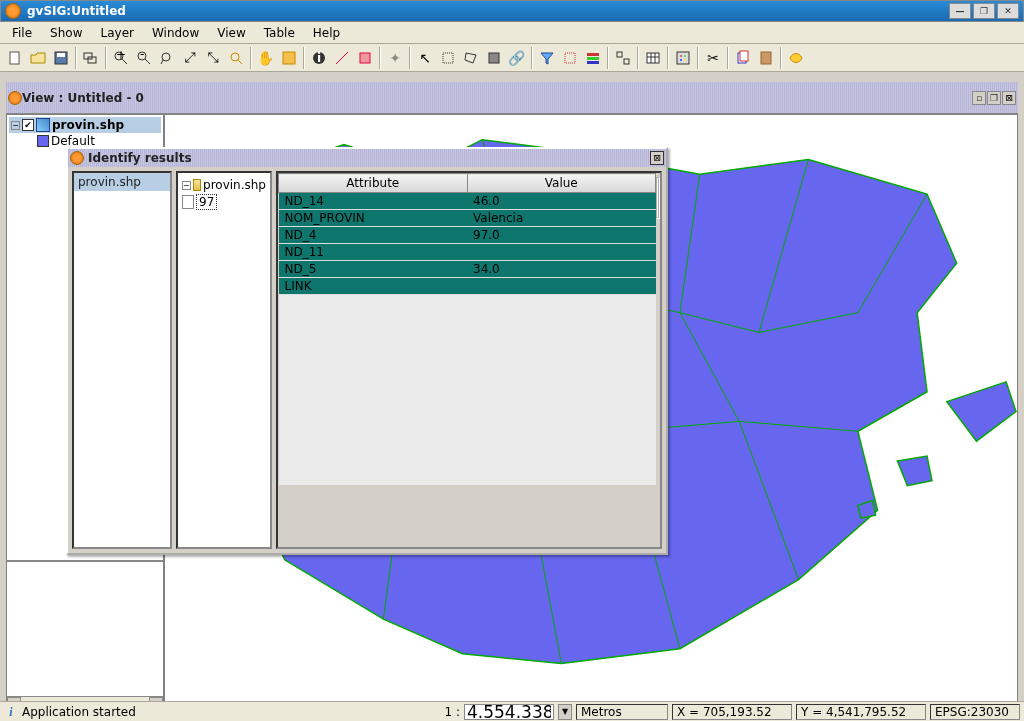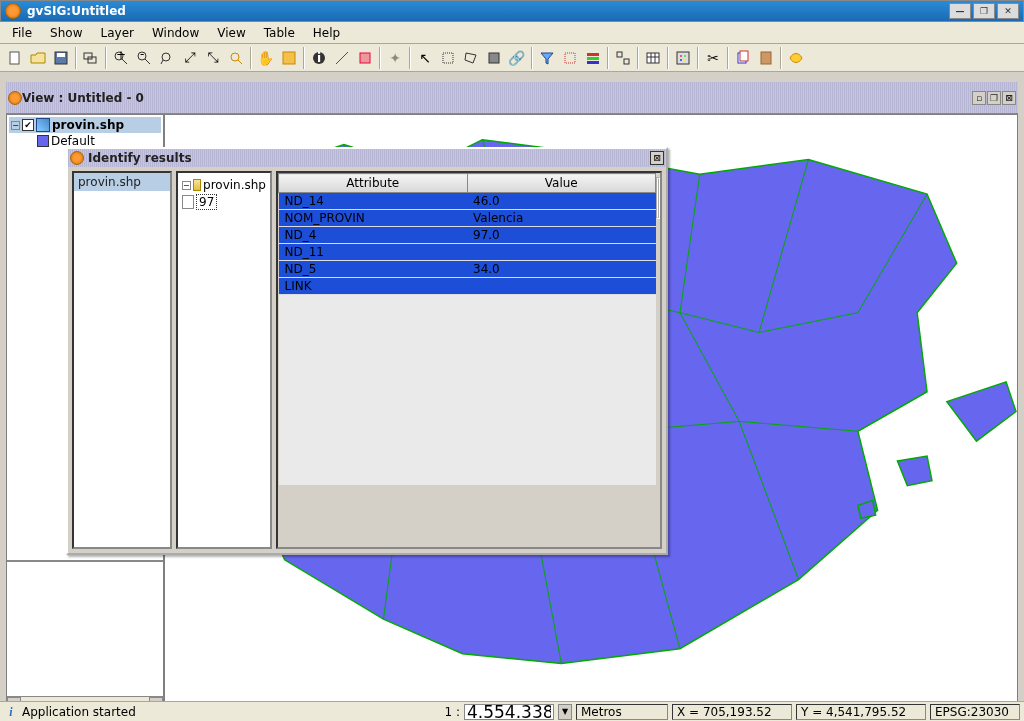--- a/index.html
+++ b/index.html
@@ -58,21 +58,21 @@
   .tree-node { display:flex; align-items:center; gap:2px; padding:1px 0;  }
   .tree-node .tree-toggle { width:9px; height:9px; border:1px solid #888; font-size:8px; line-height:7px; text-align:center; cursor:pointer; }
   .tree-node .folder-icon { width:14px; height:12px; background:linear-gradient(to bottom,#f7e29c,#e0c04a); border:1px solid #aa8800; }
   .tree-node .doc-icon { width:12px; height:14px; background:#fff; border:1px solid #888; position:relative; }
   .tree-node.child { }
   .tree-node.selected span.label { border:1px dotted #333; padding:0 2px; }
 
   .attr-table { flex:1; }
   .attr-table table { width:100%; border-collapse:collapse; }
   .attr-table th { background: linear-gradient(to bottom,#f4f4f4,#d8d8d8); border:1px solid #888; padding:2px 6px; font-weight:normal; text-align:center; }
-  .attr-table td { border-bottom:1px solid #ddd; padding:1px 6px; background:#1d4ed8; }
+  .attr-table td { border-bottom:1px solid #ddd; padding:1px 6px; background:#0f766e; }
   .attr-table .fill-row td { background:#eaeaea; height: 190px; border-bottom:none;}
   .dlg-bottom-panel { height:42px; border:2px groove #fff; margin-top:4px; background:#d4d0c8; }
 
   
   .statusbar { position:absolute; bottom:0; left:0; right:0; height:20px; background:#ece9d8; border-top:1px solid #aca899; display:flex; align-items:center; padding:0 4px; gap:4px; font-size:11px; }
   .statusbar .info-icon { width:14px; height:14px; color:#2a6ec4; font-style:italic; font-weight:bold; font-family:serif; text-align:center; }
   .statusbar .cell { border:1px inset #888; padding:1px 4px; height:16px; display:flex; align-items:center; background:#ece9d8; }
   .statusbar .scale-input { width:90px; height:16px; border:1px solid #888; background:#fff; padding:0 2px; font-size:17px; }
   .statusbar .scale-dd { width:14px; height:16px; border:1px solid #888; background:#d4d0c8; display:flex; align-items:center; justify-content:center; font-size:8px; cursor:pointer;}
 

